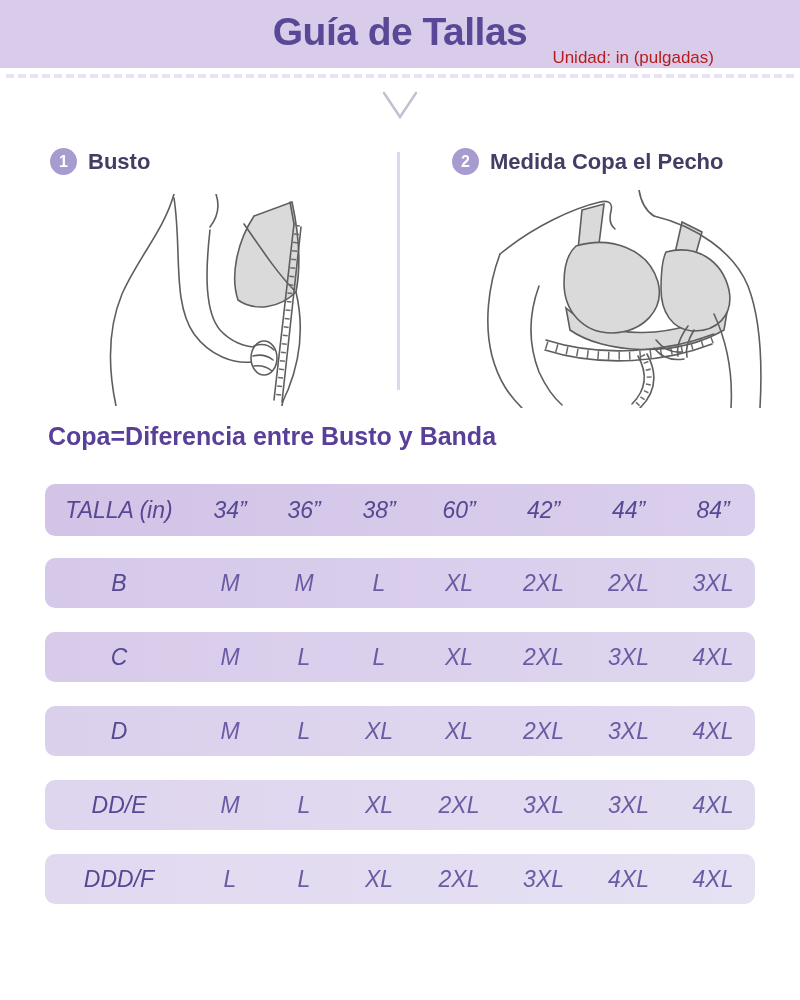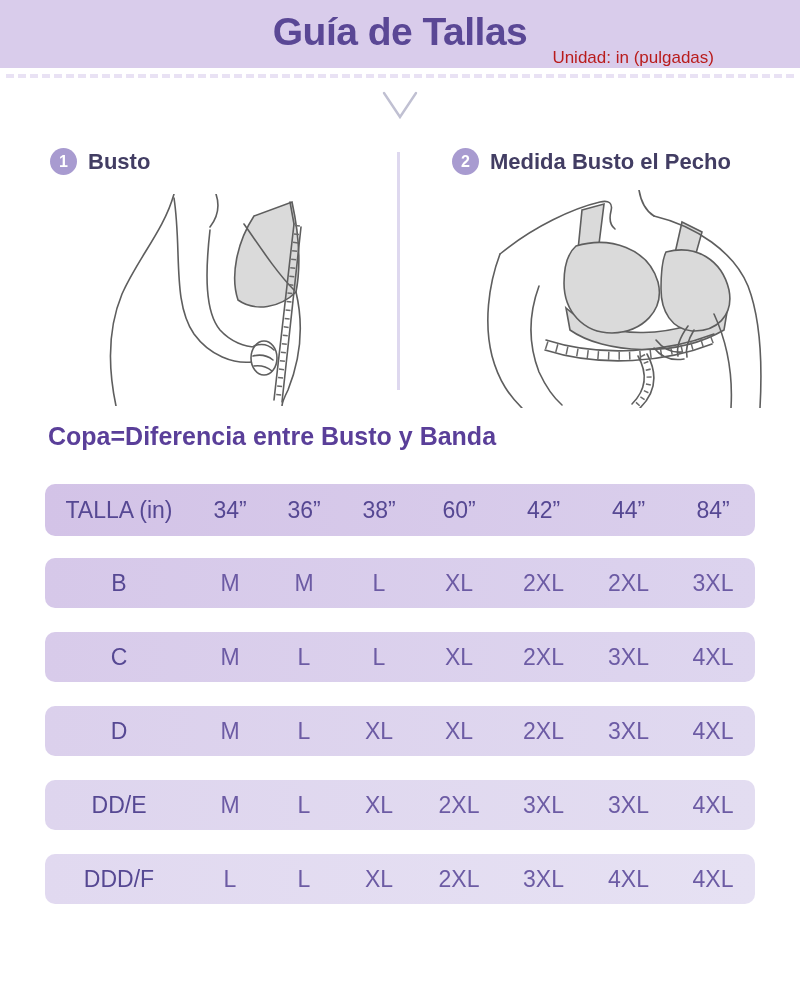--- a/index.html
+++ b/index.html
@@ -26,21 +26,21 @@
 
   .v-divider { position:absolute; left:397px; top:152px; width:3px; height:238px; background:#ded8ef; }
 
   .illus { position:absolute; }
   .illus-left { left:58px; top:194px; }
   .illus-right { left:442px; top:190px; }
 
   .cup-formula { position:absolute; left:48px; top:422px; font-size:25px; font-weight:bold; color:#5a3f99; }
 
   
-  .size-table { position:absolute; left:45px; top:484px; width:710px; }
+  .size-table { position:absolute; left:45px; top:484px; width:710px;font-style:italic; }
   .trow { display:grid; grid-template-columns:148px 74px 74px 76px 84px 85px 85px 84px;
           height:50px; border-radius:10px; margin-bottom:24px; align-items:center; }
   .trow:first-child { height:52px; margin-bottom:22px; }
   .trow:nth-child(1) { background:linear-gradient(90deg,#d3c3e7,#dacfec); }
   .trow:nth-child(2) { background:linear-gradient(90deg,#d6c8e9,#dcd3ee); }
   .trow:nth-child(3) { background:linear-gradient(90deg,#d8cbea,#ded6ef); }
   .trow:nth-child(4) { background:linear-gradient(90deg,#dbd0ec,#e0d9f0); }
   .trow:nth-child(5) { background:linear-gradient(90deg,#ded5ee,#e3ddf1); }
   .trow:nth-child(6) { background:linear-gradient(90deg,#e1d9f0,#e6e1f3); }
   .cell { text-align:center; font-size:23px; color:#6c5ba4; }
@@ -69,21 +69,21 @@
       <polyline points="3,3 19,27 35,3" fill="none" stroke="#c0c0d2" stroke-width="2.4" stroke-linecap="round"></polyline>
     </svg>
   </div>
 
   <div class="step step-1">
     <span class="badge">1</span>
     <span class="step-label">Busto</span>
   </div>
   <div class="step step-2">
     <span class="badge">2</span>
-    <span class="step-label">Medida Busto el Pecho</span>
+    <span class="step-label">Medida Copa el Pecho</span>
   </div>
 
   <div class="v-divider"></div>
 
   <svg class="illus illus-left" width="338" height="212" viewBox="0 0 338 212">
 
     <path class="bra" d="M196 22 L234 8 C241 40 243 72 238 98 C222 114 197 118 180 106 C172 82 179 48 196 22 Z"></path>
     <path class="ln" d="M186 30 C204 56 220 80 236 96"></path>
 
     <path class="ln" d="M116 0 C106 36 80 64 64 100 C50 134 50 174 58 212"></path>

